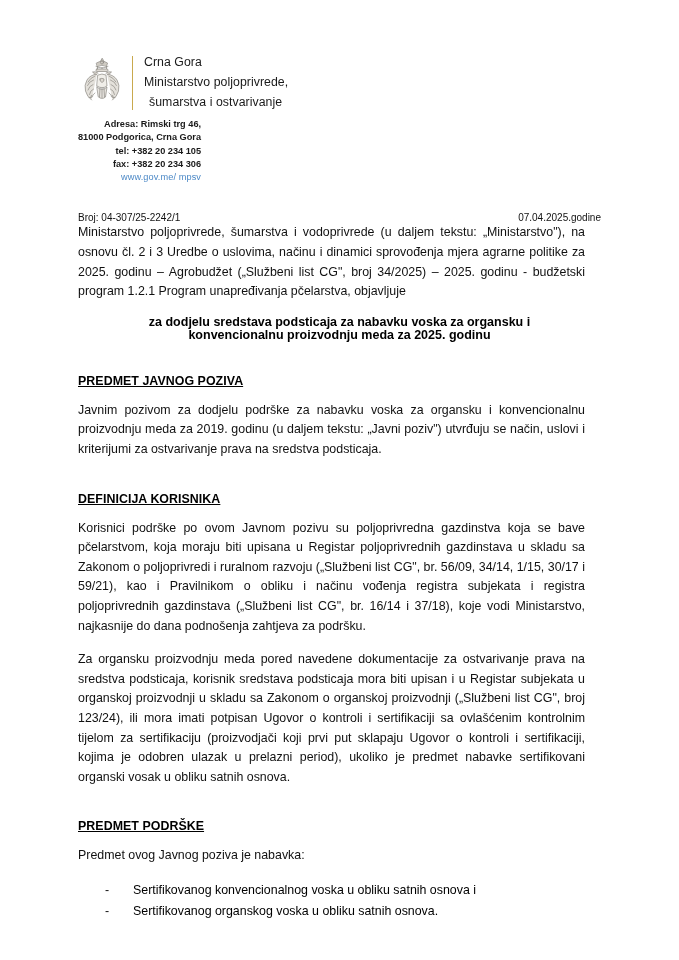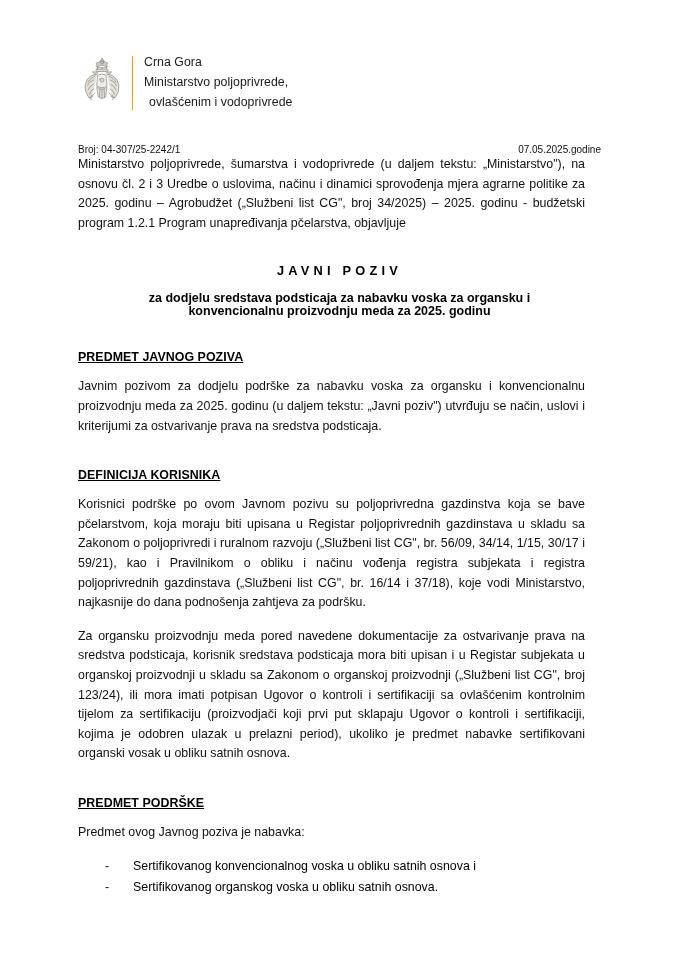--- a/index.html
+++ b/index.html
@@ -180,38 +180,44 @@
             <path d="M30 84 l-5 3 M28 86 l-6 1 M66 84 l5 3 M68 86 l6 1"></path>
           </g>
         </svg>
       </div>
 
       <div class="brand-divider"></div>
 
       <div class="brand-lines">
         <div class="l1">Crna Gora</div>
         <div class="l2">Ministarstvo poljoprivrede,</div>
-        <div class="l3">ovlašćenim i vodoprivrede</div>
+        <div class="l3">šumarstva i ostvarivanje</div>
       </div>
     </div>
 
+    <div class="address">
+      <div>Adresa: Rimski trg 46,</div>
+      <div>81000 Podgorica, Crna Gora</div>
+      <div>tel: +382 20 234 105</div>
+      <div>fax: +382 20 234 306</div>
+      <div class="web">www.gov.me/ mpsv</div>
+    </div>
   </div>
 
   <div class="refline">
     <span>Broj: 04-307/25-2242/1</span>
-    <span>07.05.2025.godine</span>
+    <span>07.04.2025.godine</span>
   </div>
 
   <p class="body gap-lg">Ministarstvo poljoprivrede, šumarstva i vodoprivrede (u daljem tekstu: „Ministarstvo"), na osnovu čl. 2 i 3 Uredbe o uslovima, načinu i dinamici sprovođenja mjera agrarne politike za 2025. godinu – Agrobudžet („Službeni list CG", broj 34/2025) – 2025. godinu - budžetski program 1.2.1 Program unapređivanja pčelarstva, objavljuje</p>
 
-  <h1 class="poziv">JAVNI POZIV</h1>
   <h2 class="subtitle">za dodjelu sredstava podsticaja za nabavku voska za organsku i konvencionalnu proizvodnju meda za 2025. godinu</h2>
 
   <h3 class="section">PREDMET JAVNOG POZIVA</h3>
-  <p class="body">Javnim pozivom za dodjelu podrške za nabavku voska za organsku i konvencionalnu proizvodnju meda za 2025. godinu (u daljem tekstu: „Javni poziv") utvrđuju se način, uslovi i kriterijumi za ostvarivanje prava na sredstva podsticaja.</p>
+  <p class="body">Javnim pozivom za dodjelu podrške za nabavku voska za organsku i konvencionalnu proizvodnju meda za 2019. godinu (u daljem tekstu: „Javni poziv") utvrđuju se način, uslovi i kriterijumi za ostvarivanje prava na sredstva podsticaja.</p>
 
   <h3 class="section">DEFINICIJA KORISNIKA</h3>
   <p class="body">Korisnici podrške po ovom Javnom pozivu su poljoprivredna gazdinstva koja se bave pčelarstvom, koja moraju biti upisana u Registar poljoprivrednih gazdinstava u skladu sa Zakonom o poljoprivredi i ruralnom razvoju („Službeni list CG", br. 56/09, 34/14, 1/15, 30/17 i 59/21), kao i Pravilnikom o obliku i načinu vođenja registra subjekata i registra poljoprivrednih gazdinstava („Službeni list CG", br. 16/14 i 37/18), koje vodi Ministarstvo, najkasnije do dana podnošenja zahtjeva za podršku.</p>
   <p class="body">Za organsku proizvodnju meda pored navedene dokumentacije za ostvarivanje prava na sredstva podsticaja, korisnik sredstava podsticaja mora biti upisan i u Registar subjekata u organskoj proizvodnji u skladu sa Zakonom o organskoj proizvodnji („Službeni list CG", broj 123/24), ili mora imati potpisan Ugovor o kontroli i sertifikaciji sa ovlašćenim  kontrolnim tijelom za sertifikaciju (proizvodjači koji prvi put sklapaju Ugovor o kontroli i sertifikaciji, kojima je odobren ulazak u prelazni period), ukoliko je predmet nabavke sertifikovani organski vosak u obliku satnih osnova.</p>
 
   <h3 class="section">PREDMET PODRŠKE</h3>
   <p class="body">Predmet ovog Javnog poziva je nabavka:</p>
 
   <ul class="dashlist">
     <li>

